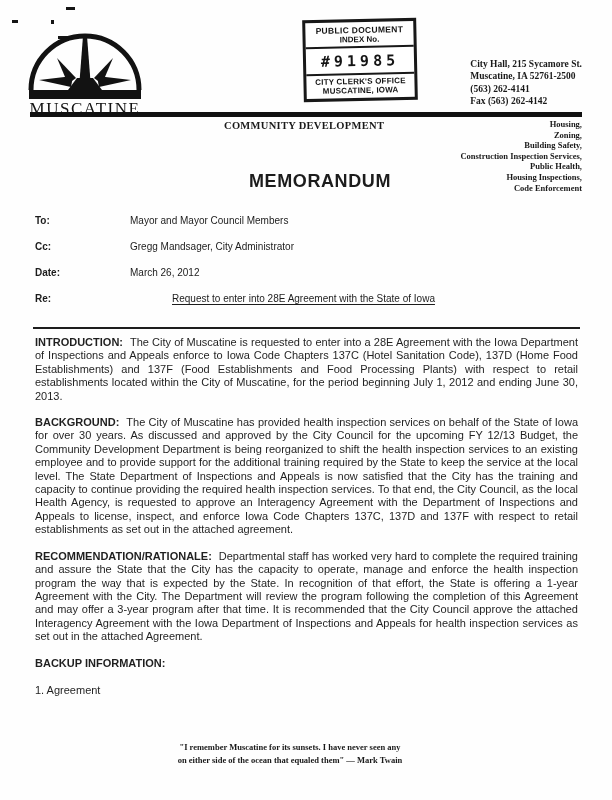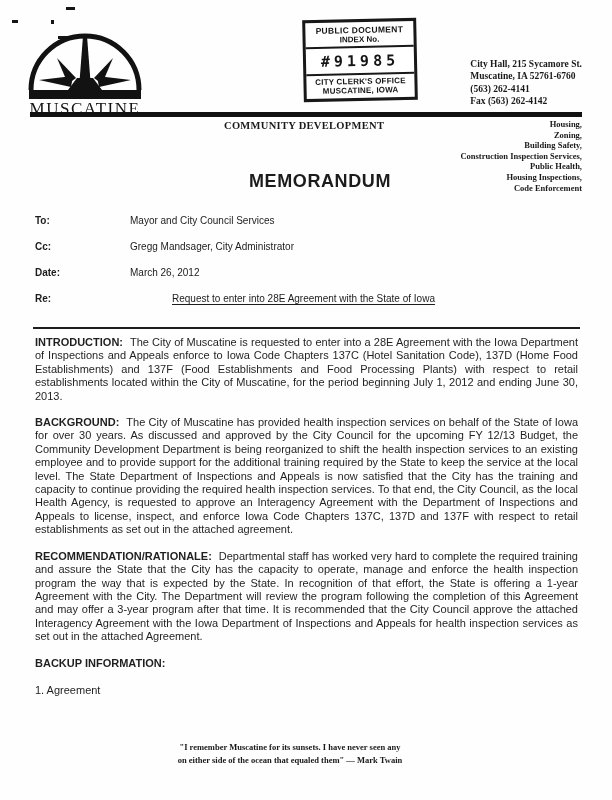--- a/index.html
+++ b/index.html
@@ -131,21 +131,21 @@
     </div>
     <div class="stamp-number">#91985</div>
     <div class="stamp-bottom">
       <div class="stamp-line3">CITY CLERK'S OFFICE</div>
       <div class="stamp-line4">MUSCATINE, IOWA</div>
     </div>
   </div>
 
   <div class="address">
     <div>City Hall, 215 Sycamore St.</div>
-    <div>Muscatine, IA 52761-6760</div>
+    <div>Muscatine, IA 52761-2500</div>
     <div>(563) 262-4141</div>
     <div>Fax (563) 262-4142</div>
   </div>
 
   <div class="rule-thick"></div>
 
   <div class="dept-title">COMMUNITY DEVELOPMENT</div>
 
   <div class="divisions">
     <div>Housing,</div>
@@ -155,21 +155,21 @@
     <div>Public Health,</div>
     <div>Housing Inspections,</div>
     <div>Code Enforcement</div>
   </div>
 
   <div class="memo-title">MEMORANDUM</div>
 
   <div class="fields">
     <div class="field-row">
       <div class="field-label">To:</div>
-      <div class="field-value">Mayor and City Council Services</div>
+      <div class="field-value">Mayor and Mayor Council Members</div>
     </div>
     <div class="field-row">
       <div class="field-label">Cc:</div>
       <div class="field-value">Gregg Mandsager, City Administrator</div>
     </div>
     <div class="field-row">
       <div class="field-label">Date:</div>
       <div class="field-value">March 26, 2012</div>
     </div>
     <div class="field-row re">

